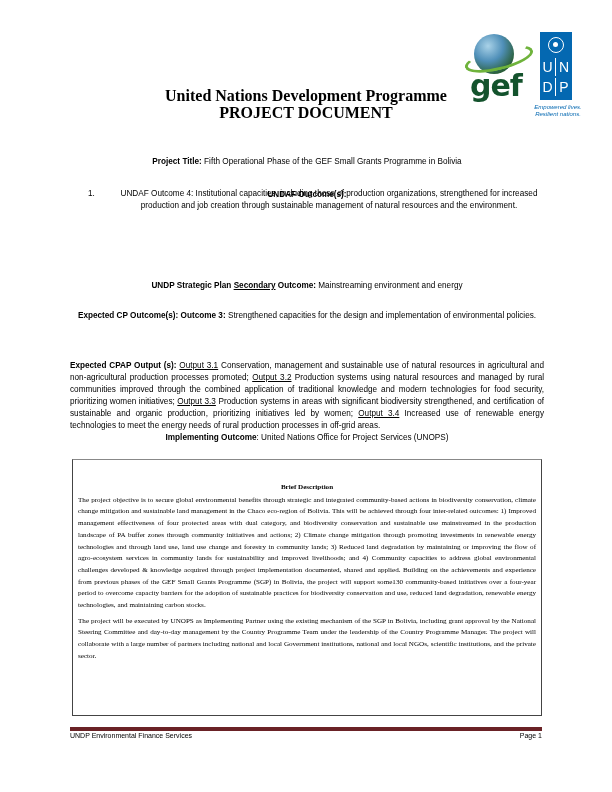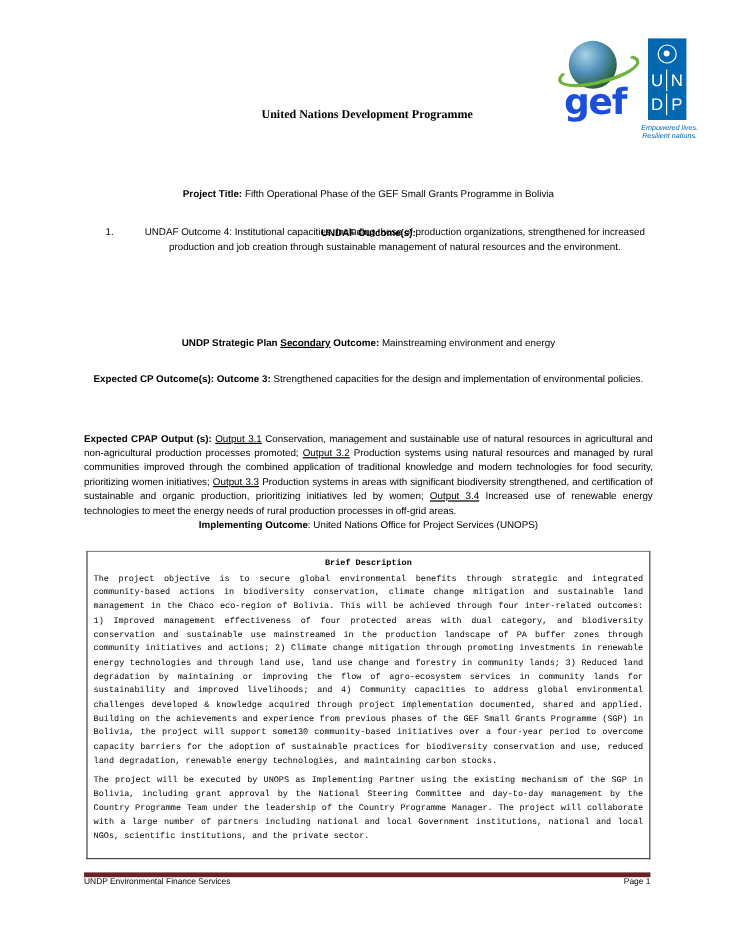--- a/index.html
+++ b/index.html
@@ -6,51 +6,51 @@
     body { width: 612px; height: 792px; position: relative; overflow: hidden; color: #000; }
     .page { position: absolute; left: 0; top: 0; width: 612px; height: 792px; background: #fff; }
 
     .logos { position: absolute; top: 28px; left: 455px; width: 130px; height: 100px; }
     .gef { position: absolute; left: 5px; top: 0; width: 75px; height: 80px; }
     .gef .globe { position: absolute; left: 14px; top: 6px; width: 40px; height: 40px; border-radius: 50%;
       background: radial-gradient(circle at 35% 30%, #a9d2e8 0%, #4f8fb8 40%, #2a5f3a 75%, #1f4a2a 100%); }
     .gef .ring { position: absolute; left: 4px; top: 20px; width: 64px; height: 16px; border: 3px solid #6fb33c;
       border-radius: 50%; transform: rotate(-14deg); border-top-color: transparent; }
     .gef .gef-text { position: absolute; left: 10px; top: 40px; font-family: "DejaVu Sans", sans-serif; font-size: 30px;
-      font-weight: bold; color: #1d4ed8; letter-spacing: -1px; }
+      font-weight: bold; color: #14532d; letter-spacing: -1px; }
     .undp { position: absolute; left: 85px; top: 4px; width: 32px; height: 68px; background: #0468b1; }
     .undp .emblem { position: absolute; left: 8px; top: 5px; width: 16px; height: 16px; border-radius: 50%; border: 1.5px solid #fff; box-sizing: border-box; }
     .undp .emblem::after { content: ""; position: absolute; left: 4px; top: 4px; width: 5px; height: 5px; border-radius: 50%; background: #fff; }
     .undp .letters { position: absolute; left: 0; top: 26px; width: 32px; display: grid; grid-template-columns: 1fr 1fr; row-gap: 2px;
       font-family: "Liberation Sans", sans-serif; font-size: 14px; color: #fff; text-align: center; line-height: 18px; }
     .undp .letters span:nth-child(odd) { border-right: 1px solid #fff; }
     .undp-tag { position: absolute; left: 79px; top: 76px; width: 48px; font-family: "Liberation Sans", sans-serif; font-size: 6px;
       color: #0468b1; font-style: italic; line-height: 7px; text-align: center; }
 
     .title-block { position: absolute; top: 87px; left: 0; width: 612px; text-align: center;
-      font-family: "Liberation Serif", serif; font-weight: bold; font-size: 10px; line-height: 17px; }
+      font-family: "Liberation Serif", serif; font-weight: bold; font-size: 16px; line-height: 17px; }
 
     .body-text { position: absolute; left: 70px; width: 474px; font-family: "Liberation Sans", sans-serif; font-size: 8.2px; line-height: 12px; text-align: center; }
     .body-text b { font-weight: bold; }
     .u { text-decoration: underline; }
     .justify { text-align: justify; }
 
     .line-title { top: 156px; }
     .line-undaf { top: 189px; font-weight: bold; }
     .outcome-list { top: 188px; left: 88px; width: 456px; }
     .outcome-list .num { position: absolute; left: 0; top: 0; }
     .outcome-list .txt { margin-left: 26px; display: block; }
     .primary { top: 240px; }
     .secondary { top: 280px; }
     .cpo { top: 310px; }
     .cpap { top: 340px; margin-top: 20px; }
     .impl { top: 432px; }
 
     .brief-box { position: absolute; left: 72px; top: 459px; width: 470px; height: 257px; border: 1px solid #444;
-      border-top-color: #888; box-sizing: border-box; padding: 5px 5px; font-family: Liberation Mono, monospace; font-size: 7.1px; line-height: 11.7px; }
+      border-top-color: #888; box-sizing: border-box; padding: 22px 5px; font-family: Liberation Serif, serif; font-size: 7.1px; line-height: 11.7px; }
     .brief-title { text-align: center; font-weight: bold; margin-bottom: 1px; }
     .brief-p { text-align: justify; margin: 0 0 4px 0; }
 
     .footer-bar { position: absolute; left: 70px; top: 727px; width: 472px; height: 4px; background: #6a2226; }
     .footer-left { position: absolute; left: 70px; top: 732px; font-family: "Liberation Sans", sans-serif; font-size: 7px; }
     .footer-right { position: absolute; right: 70px; top: 732px; font-family: "Liberation Sans", sans-serif; font-size: 7px; }
   </style>
 </head>
 <body>
 
@@ -69,20 +69,21 @@
         <span>N</span>
         <span>D</span>
         <span>P</span>
       </div>
     </div>
     <div class="undp-tag">Empowered lives. Resilient nations.</div>
   </div>
 
   <div class="title-block">
     <div>United Nations Development Programme</div>
+    <div>PROJECT DOCUMENT</div>
   </div>
 
   <div class="body-text line-title">
     <b>Project Title:</b>
     <span>Fifth Operational Phase of the GEF Small Grants Programme in Bolivia</span>
   </div>
 
   <div class="body-text line-undaf">UNDAF Outcome(s):</div>
 
   <div class="body-text outcome-list">

